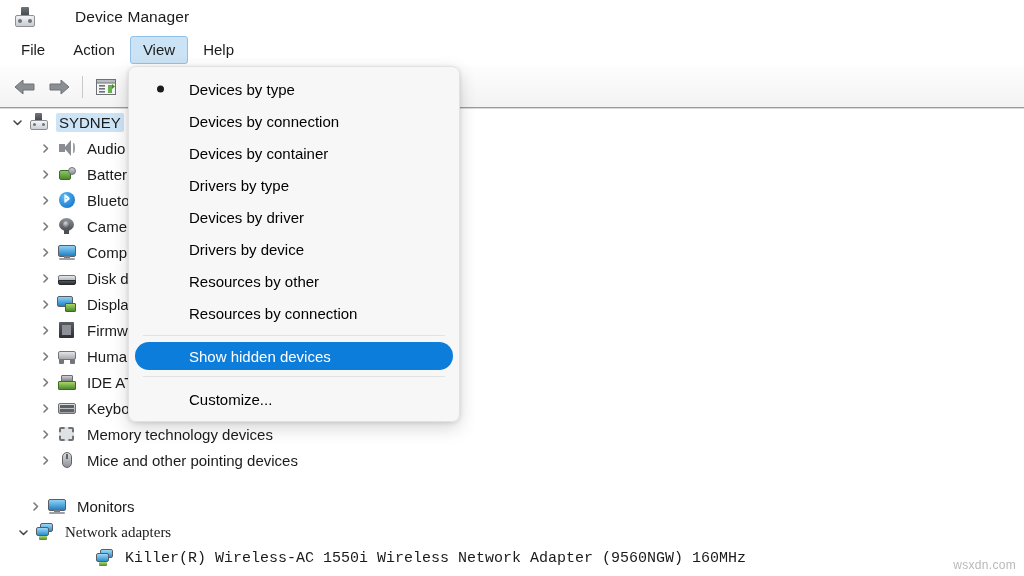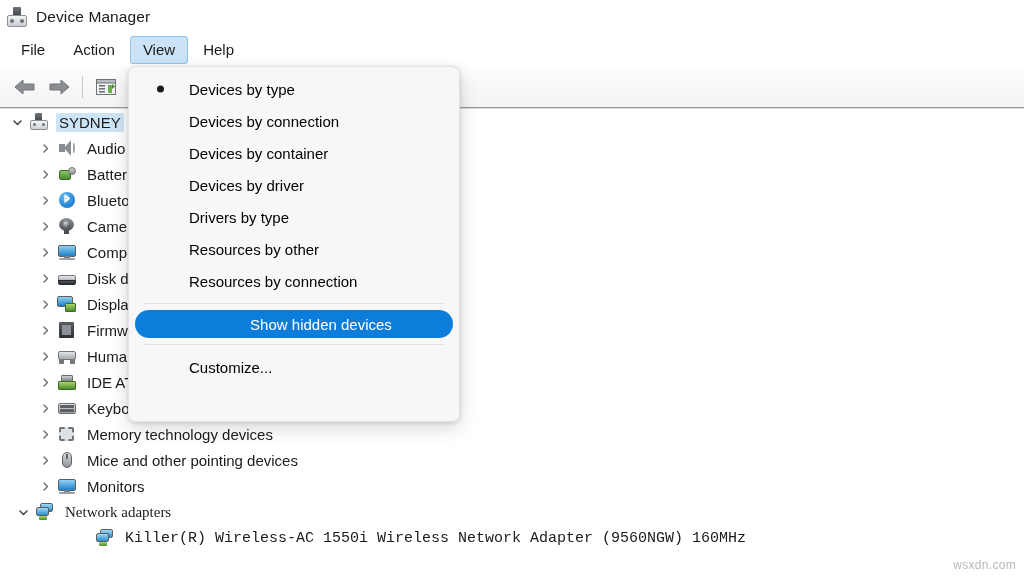--- a/index.html
+++ b/index.html
@@ -20,21 +20,22 @@
   }
 
   
   .titlebar {
     position: absolute;
     left: 0; top: 0;
     width: 1024px; height: 33px;
     background: #ffffff;
     display: flex;
     align-items: center;
-    padding-left: 6px;
+    padding-left: 14px;
+    gap: 31px;
   }
   .titlebar-icon {
     width: 22px; height: 22px;
     position: relative;
     flex: 0 0 auto;
     margin-right: 8px;
   }
   .tb-ic-body {
     position: absolute; left: 1px; top: 9px;
     width: 20px; height: 12px;
@@ -261,21 +262,20 @@
     margin: 0 6px;
     border-radius: 5px;
     cursor: default;
     white-space: nowrap;
   }
   .menu-item.highlight {
     background: #0d7ddb;
     color: #ffffff;
     height: 28px;
     border-radius: 14px;
-    justify-content: center;
   }
   .menu-bullet {
     position: absolute;
     left: 22px; top: 50%;
     transform: translateY(-50%);
     width: 7px; height: 7px;
     border-radius: 50%;
     background: #1b1b1b;
   }
   .menu-sep {
@@ -528,21 +528,21 @@
             <polyline points="4,2 7.5,5.5 4,9" fill="none" stroke="#7a7a7a" stroke-width="1.6" stroke-linecap="round" stroke-linejoin="round"></polyline>
           </svg>
       </span>
       <span class="node-icon">
         <i class="ic ic-ms-b"></i>
           <i class="ic ic-ms-l"></i>
       </span>
       <span class="node-label">Mice and other pointing devices</span>
     </div>
 
-    <div class="tree-row" style="padding-left:38px;">
+    <div class="tree-row" style="padding-left:28px;margin-top:20px;">
       <span class="chev">
         <svg width="11" height="11" viewBox="0 0 11 11">
             <polyline points="4,2 7.5,5.5 4,9" fill="none" stroke="#7a7a7a" stroke-width="1.6" stroke-linecap="round" stroke-linejoin="round"></polyline>
           </svg>
       </span>
       <span class="node-icon">
         <i class="ic ic-mon-f"></i>
           <i class="ic ic-mon-st"></i>
           <i class="ic ic-mon-b"></i>
       </span>
@@ -582,24 +582,27 @@
       <span class="menu-bullet"></span>
       <span>Devices by type</span>
     </div>
     <div class="menu-item">
       <span>Devices by connection</span>
     </div>
     <div class="menu-item">
       <span>Devices by container</span>
     </div>
     <div class="menu-item">
+      <span>Drivers by type</span>
+    </div>
+    <div class="menu-item">
       <span>Devices by driver</span>
     </div>
     <div class="menu-item">
-      <span>Drivers by type</span>
+      <span>Drivers by device</span>
     </div>
     <div class="menu-item">
       <span>Resources by other</span>
     </div>
     <div class="menu-item">
       <span>Resources by connection</span>
     </div>
 
     <div class="menu-sep"></div>
 

